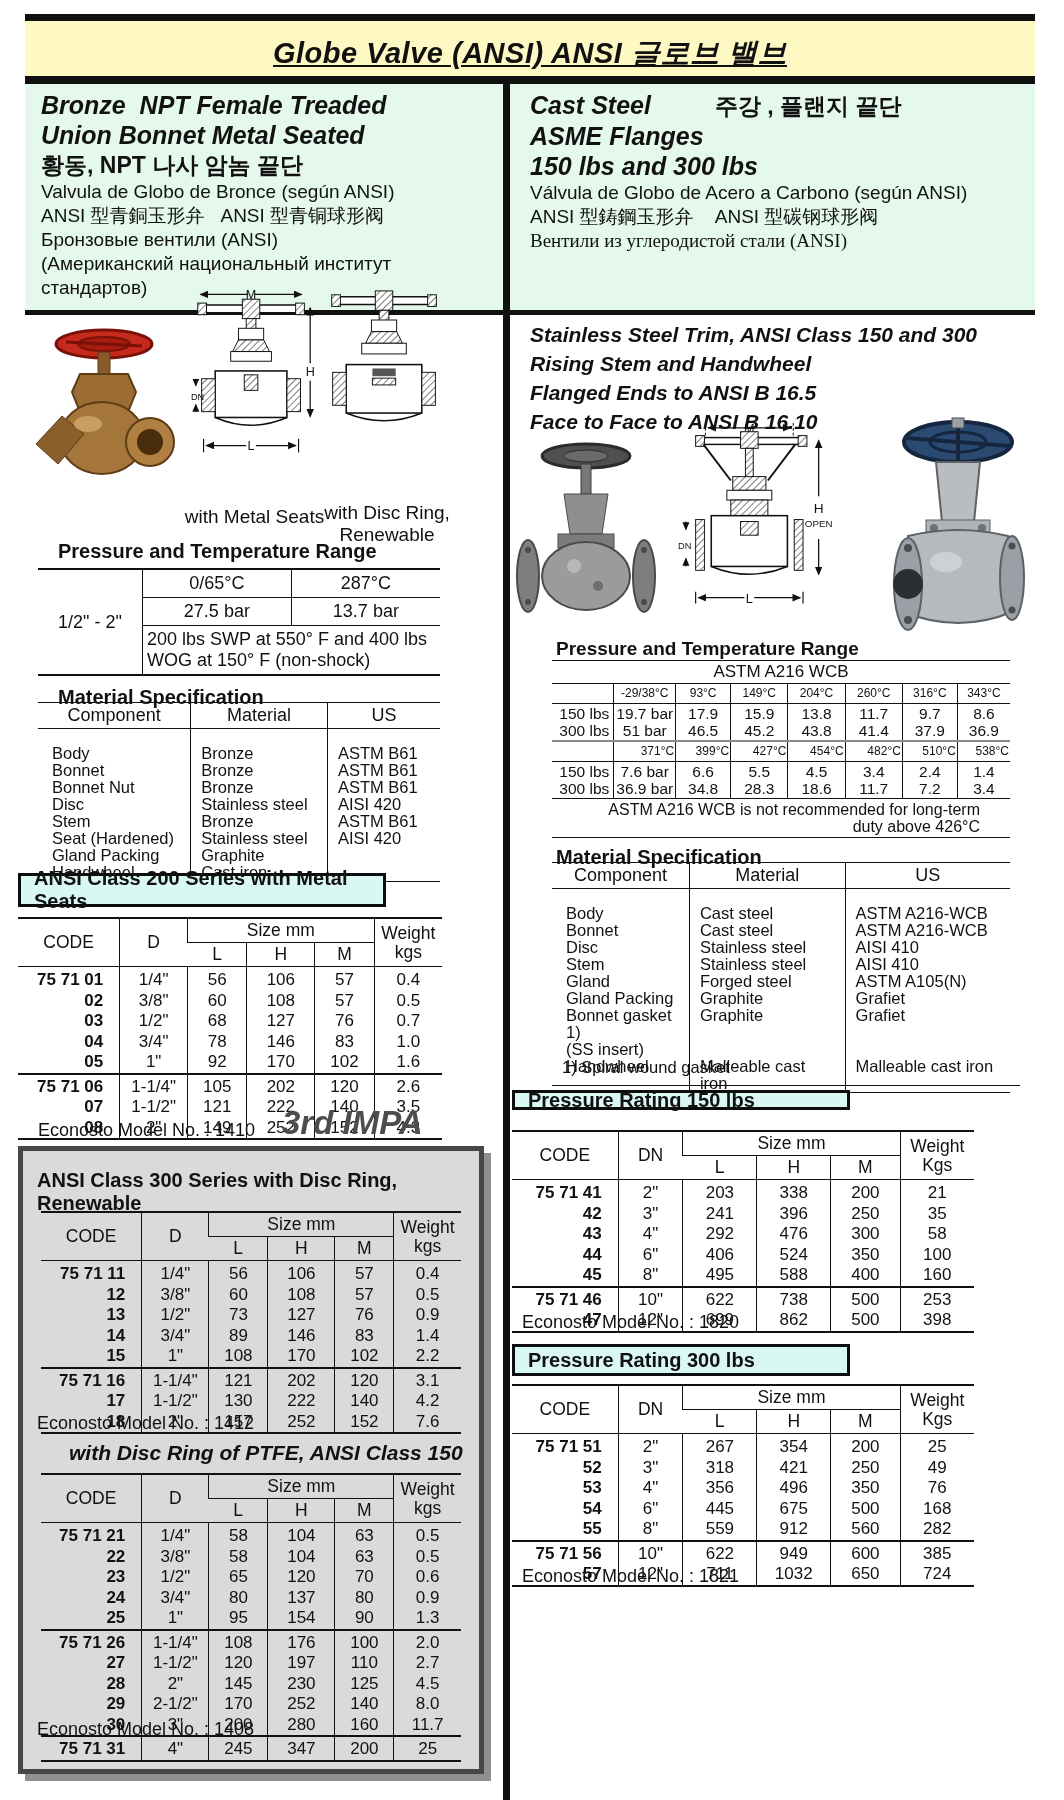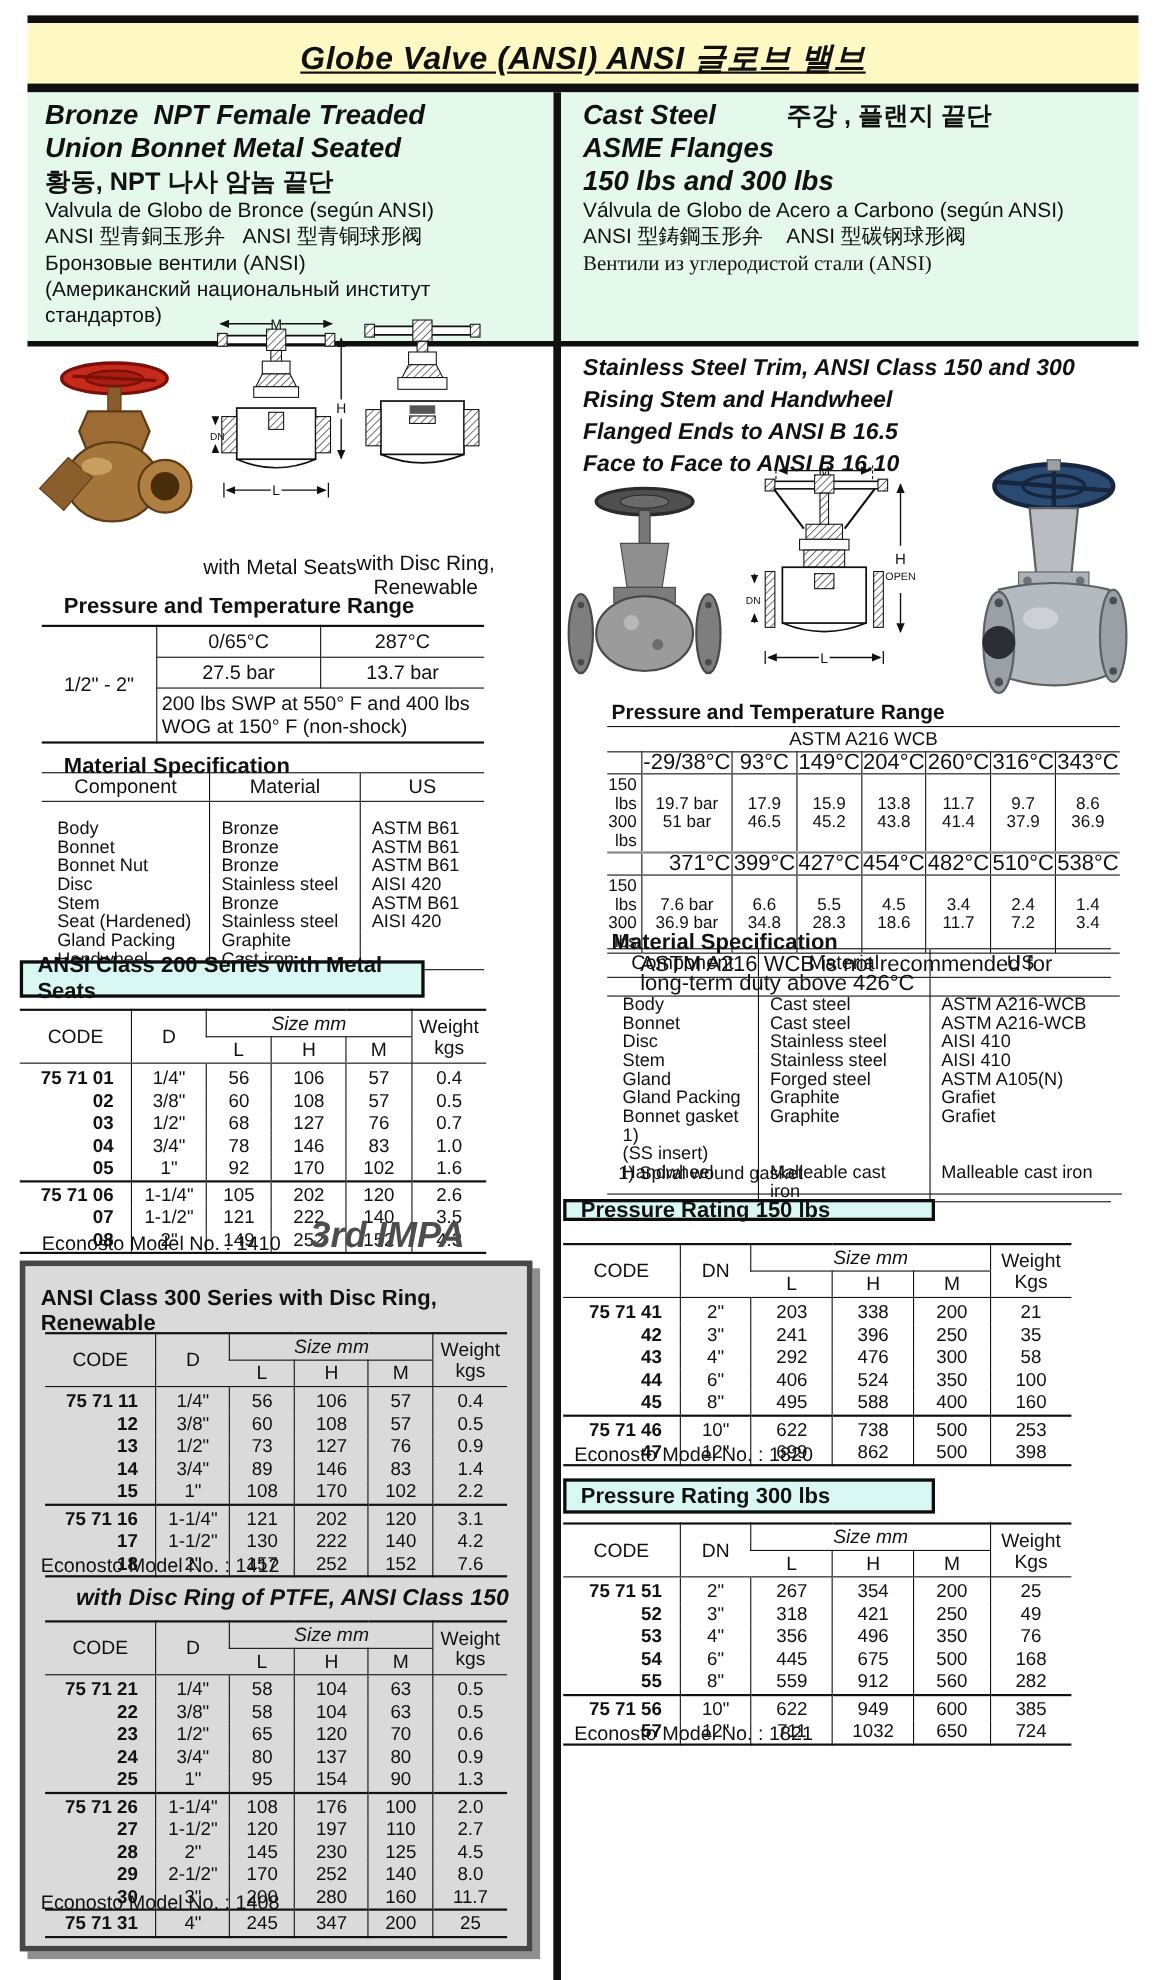--- a/index.html
+++ b/index.html
@@ -57,36 +57,36 @@
   .mat th:not(:first-child),.mat td:not(:first-child){border-left:1.5px solid #111;}
   .mat td{font-size:16.5px;line-height:17px;padding:0 10px;text-align:left;vertical-align:top;}
   .mat td:first-child{padding-left:14px;}
   .mat tbody tr:first-child td{padding-top:16px;}
 
   
   .sizetab{width:100%;border-collapse:collapse;border-top:2px solid #111;border-bottom:2px solid #111;}
   .sizetab th{font-weight:normal;font-size:17.5px;padding:1px 2px;}
   .sizetab th:not(:first-child){border-left:1.6px solid #111;}
   .sizetab thead th{border-bottom:1.6px solid #111;}
-  .sizetab .sizehdr{border-bottom:1.4px solid #111;font-style:italic;}
+  .sizetab .sizehdr{border-bottom:1.4px solid #111;}
   .sizetab tbody td{border-left:1.6px solid #111;text-align:center;font-size:17px;line-height:18.5px;padding:1px 2px;}
   .sizetab tbody td:first-child{border-left:none;text-align:right;padding-right:16px;font-weight:bold;}
   .sizetab tbody tr.group-start td{border-top:2px solid #111;padding-top:3px;}
   .sizetab tbody tr:first-child td{padding-top:4px;}
   .wt div{line-height:19px;}
 
   
   .ptr{width:100%;border-collapse:collapse;border-top:1.7px solid #111;border-bottom:1.7px solid #111;}
   .ptr thead th{border-bottom:1.3px solid #111;font-weight:normal;font-size:17px;padding:1px 0;}
   .ptr tbody td{text-align:center;font-size:15.5px;line-height:17px;padding:1px 1px;}
   .ptr tbody td:not(:first-child){border-left:1.3px solid #111;}
   .ptr tbody td:first-child{text-align:right;padding-right:4px;}
-  .ptr tbody tr.r0 td,.ptr tbody tr.r2 td{border-bottom:1.3px solid #111;font-size:20px;}
+  .ptr tbody tr.r0 td,.ptr tbody tr.r2 td{border-bottom:1.3px solid #111;font-size:12px;}
   .ptr tbody tr.r2 td{border-top:2.4px solid #888;text-align:right;}
-  .ptr tfoot td{border-top:1.7px solid #111;text-align:left;font-size:20px;line-height:17px;padding:2px 30px;}
+  .ptr tfoot td{border-top:1.7px solid #111;text-align:right;font-size:16px;line-height:17px;padding:2px 30px;}
 
   .footnote{font-size:16.5px;border-bottom:1.6px solid #111;padding:2px 0 8px 10px;}
 </style>
 </head>
 <body>
 
 <div class="page">
 
   <div class="abs topbar"></div>
   <div class="abs titlebar">

